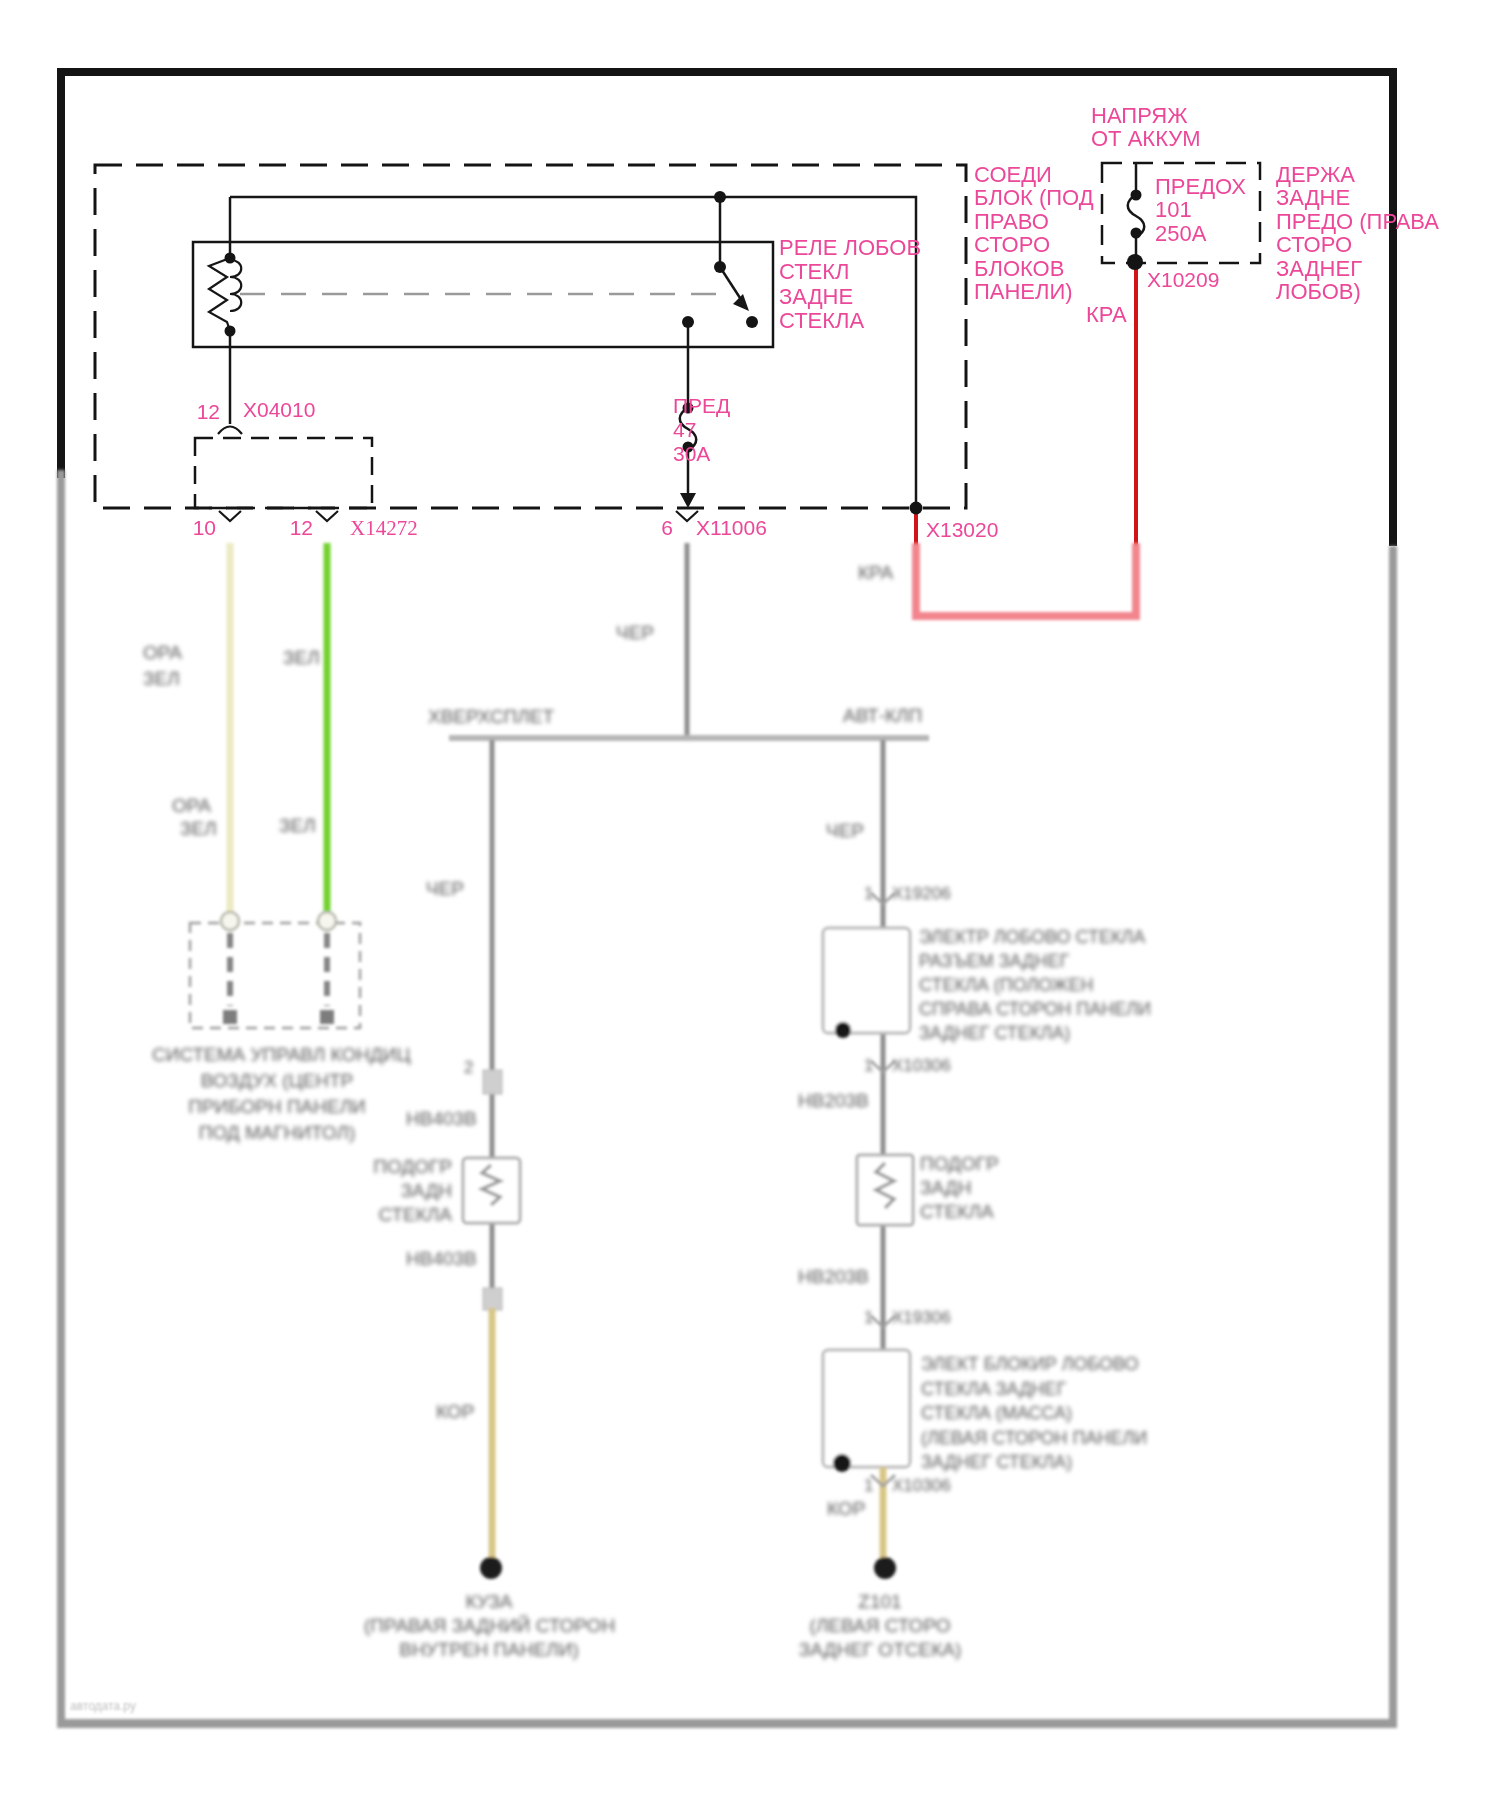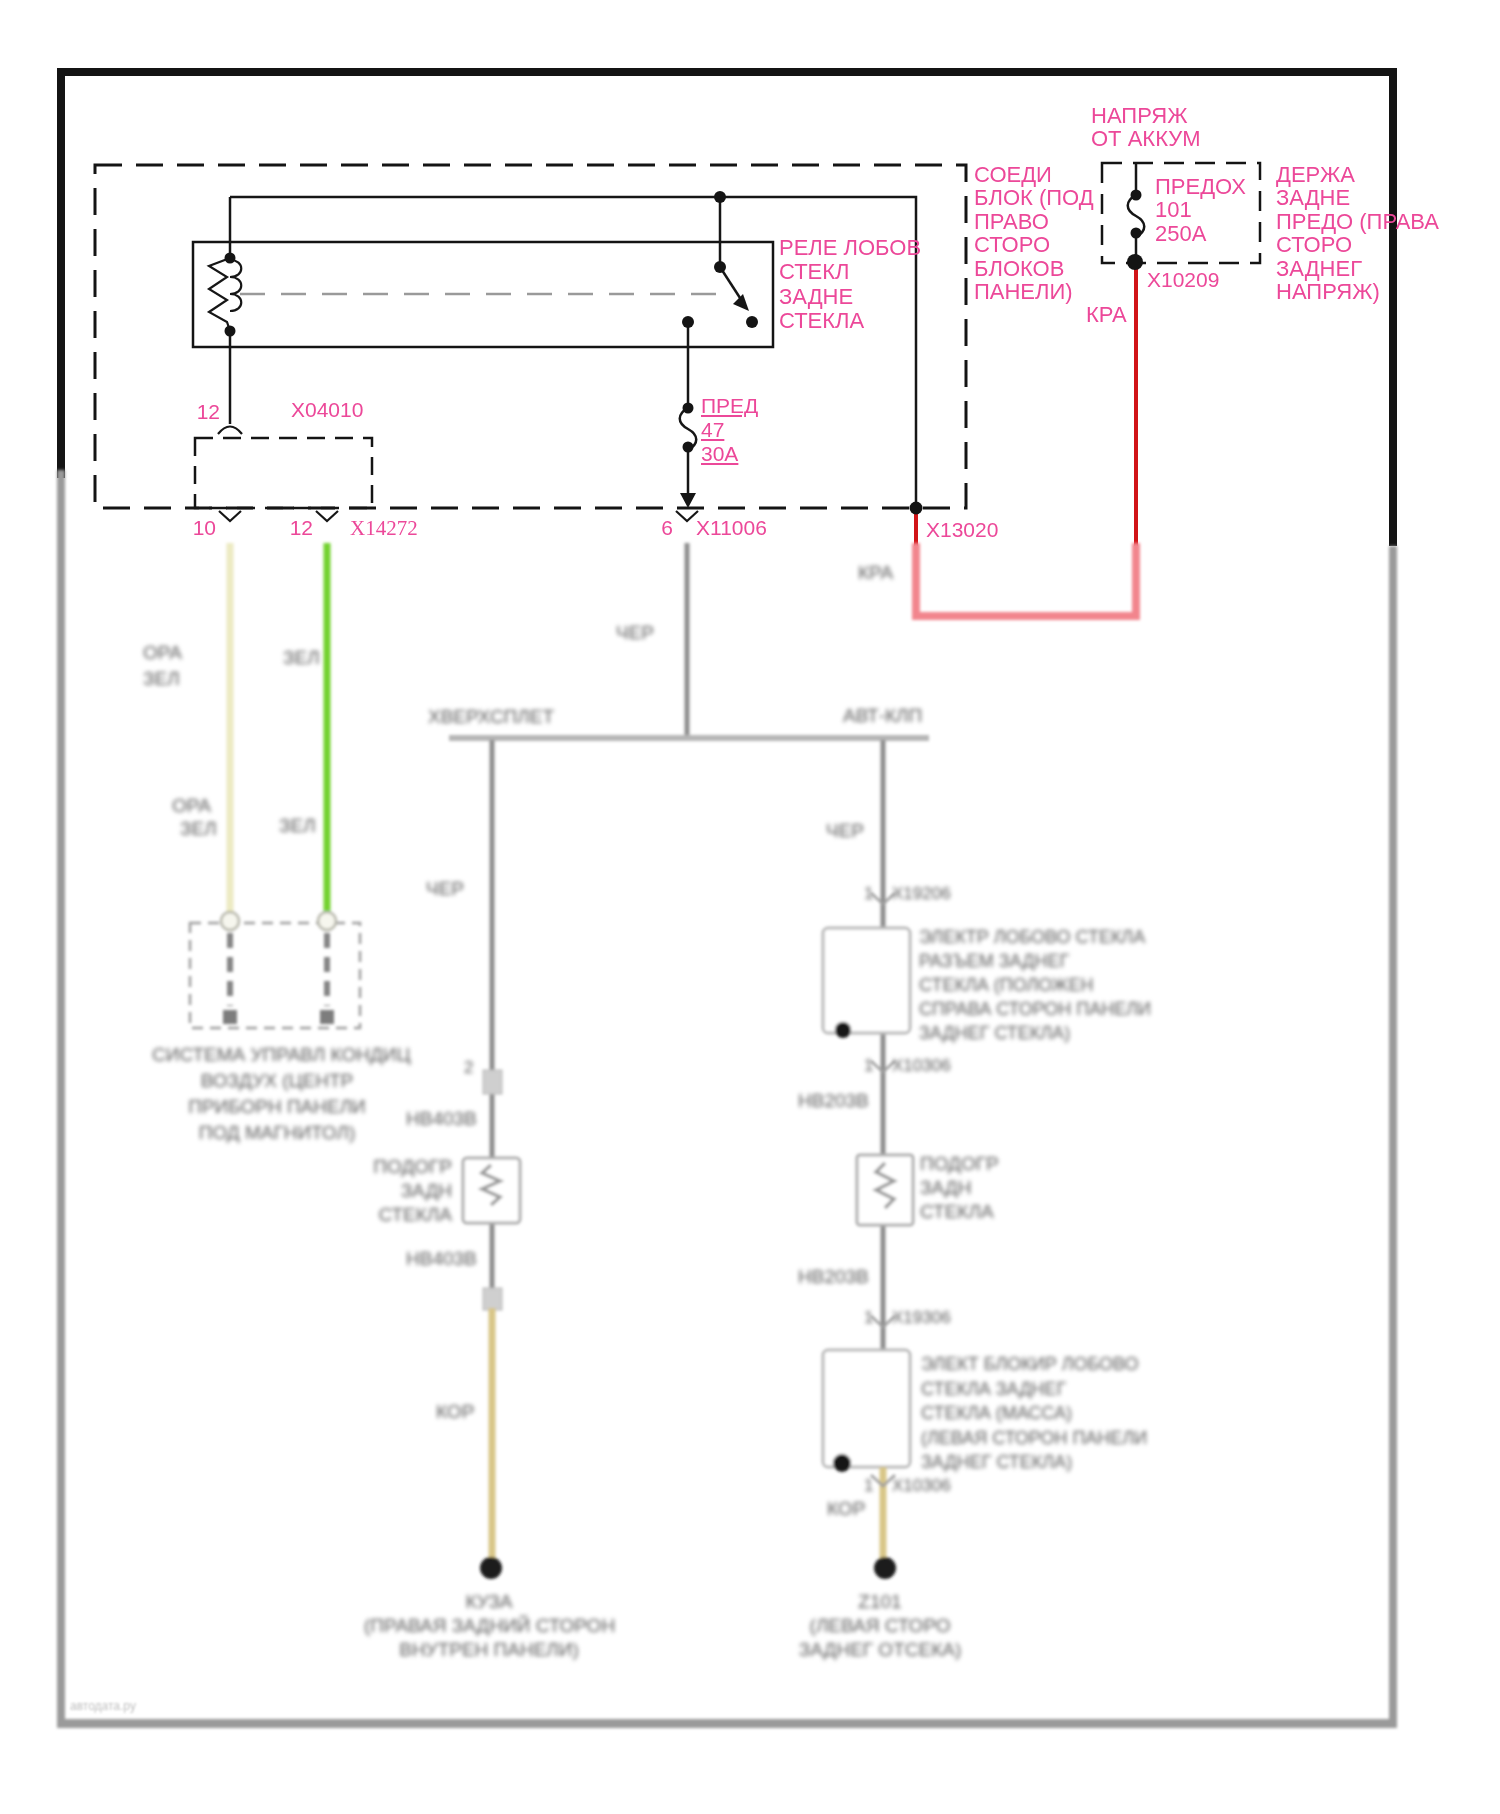--- a/index.html
+++ b/index.html
@@ -156,49 +156,49 @@
   </div>
 
   <div class="t" style="left:1147px;top:268px;">Х10209</div>
 
   <div class="t f22" style="left:1265px;top:163px;margin-left:11px;">
     <div>ДЕРЖА</div>
       <div>ЗАДНЕ</div>
       <div>ПРЕДО (ПРАВА</div>
     <div>СТОРО</div>
       <div>ЗАДНЕГ</div>
-      <div>НАПРЯЖ)</div>
+      <div>ЛОБОВ)</div>
   </div>
 
   <div class="t f22" style="left:1086px;top:303px;">КРА</div>
 
   <div class="t f22" style="left:974px;top:163px;">
     <div>СОЕДИ</div>
       <div>БЛОК (ПОД</div>
       <div>ПРАВО</div>
     <div>СТОРО</div>
       <div>БЛОКОВ</div>
       <div>ПАНЕЛИ)</div>
   </div>
 
   <div class="t rel" style="left:779px;top:236px;">
     <div>РЕЛЕ ЛОБОВ</div>
       <div>СТЕКЛ</div>
       <div>ЗАДНЕ</div>
       <div>СТЕКЛА</div>
   </div>
 
-  <div class="t" style="left:701px;top:394px;text-decoration:underline;">
+  <div class="t" style="left:673px;top:394px;">
     <div>ПРЕД</div>
       <div>47</div>
       <div>30А</div>
   </div>
 
   <div class="t r" style="left:160px;top:400px;width:60px;">12</div>
-  <div class="t" style="left:243px;top:398px;margin-left:48px;">Х04010</div>
+  <div class="t" style="left:243px;top:398px;">Х04010</div>
 
 
   <div class="t r" style="left:168px;top:516px;width:48px;">10</div>
   <div class="t r" style="left:265px;top:516px;width:48px;">12</div>
   <div class="t" style="left:350px;top:516px;font-family:Liberation Serif, serif;">Х14272</div>
   <div class="t r" style="left:625px;top:516px;width:48px;">6</div>
   <div class="t" style="left:696px;top:516px;">Х11006</div>
   <div class="t" style="left:926px;top:518px;text-align:center;">Х13020</div>
 
   <div class="t b f19" style="left:143px;top:640px;">ОРА</div>

